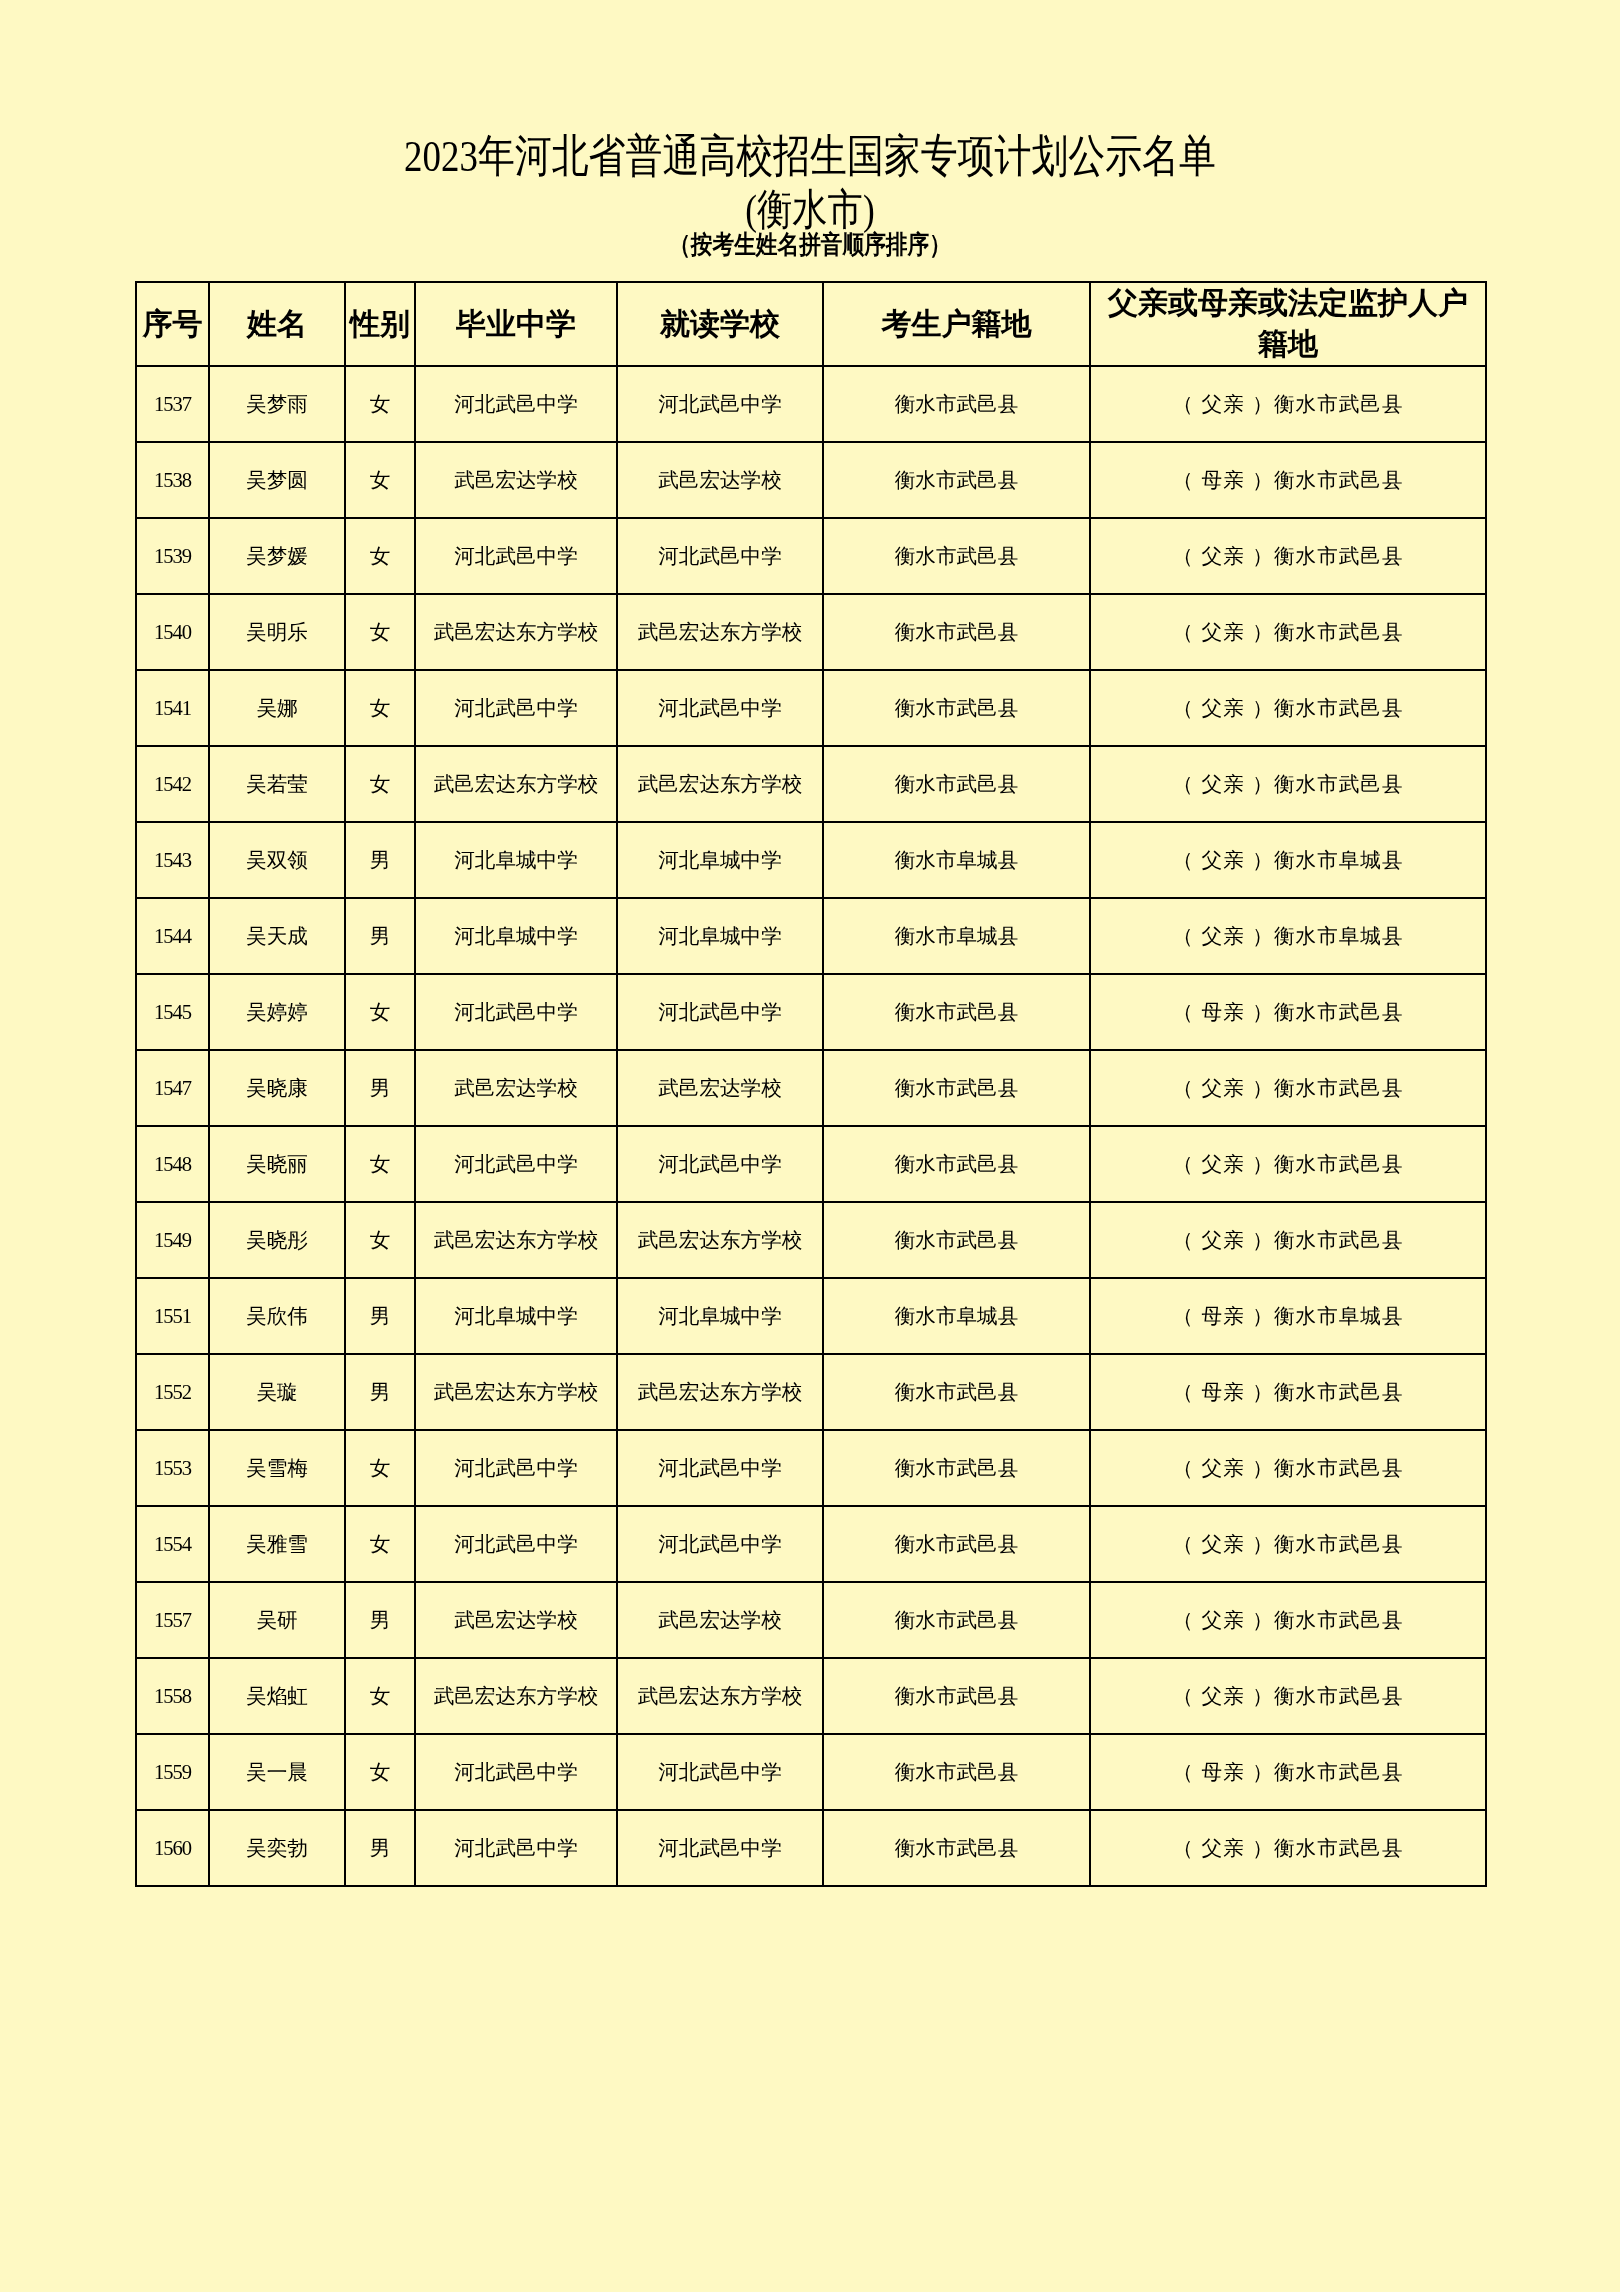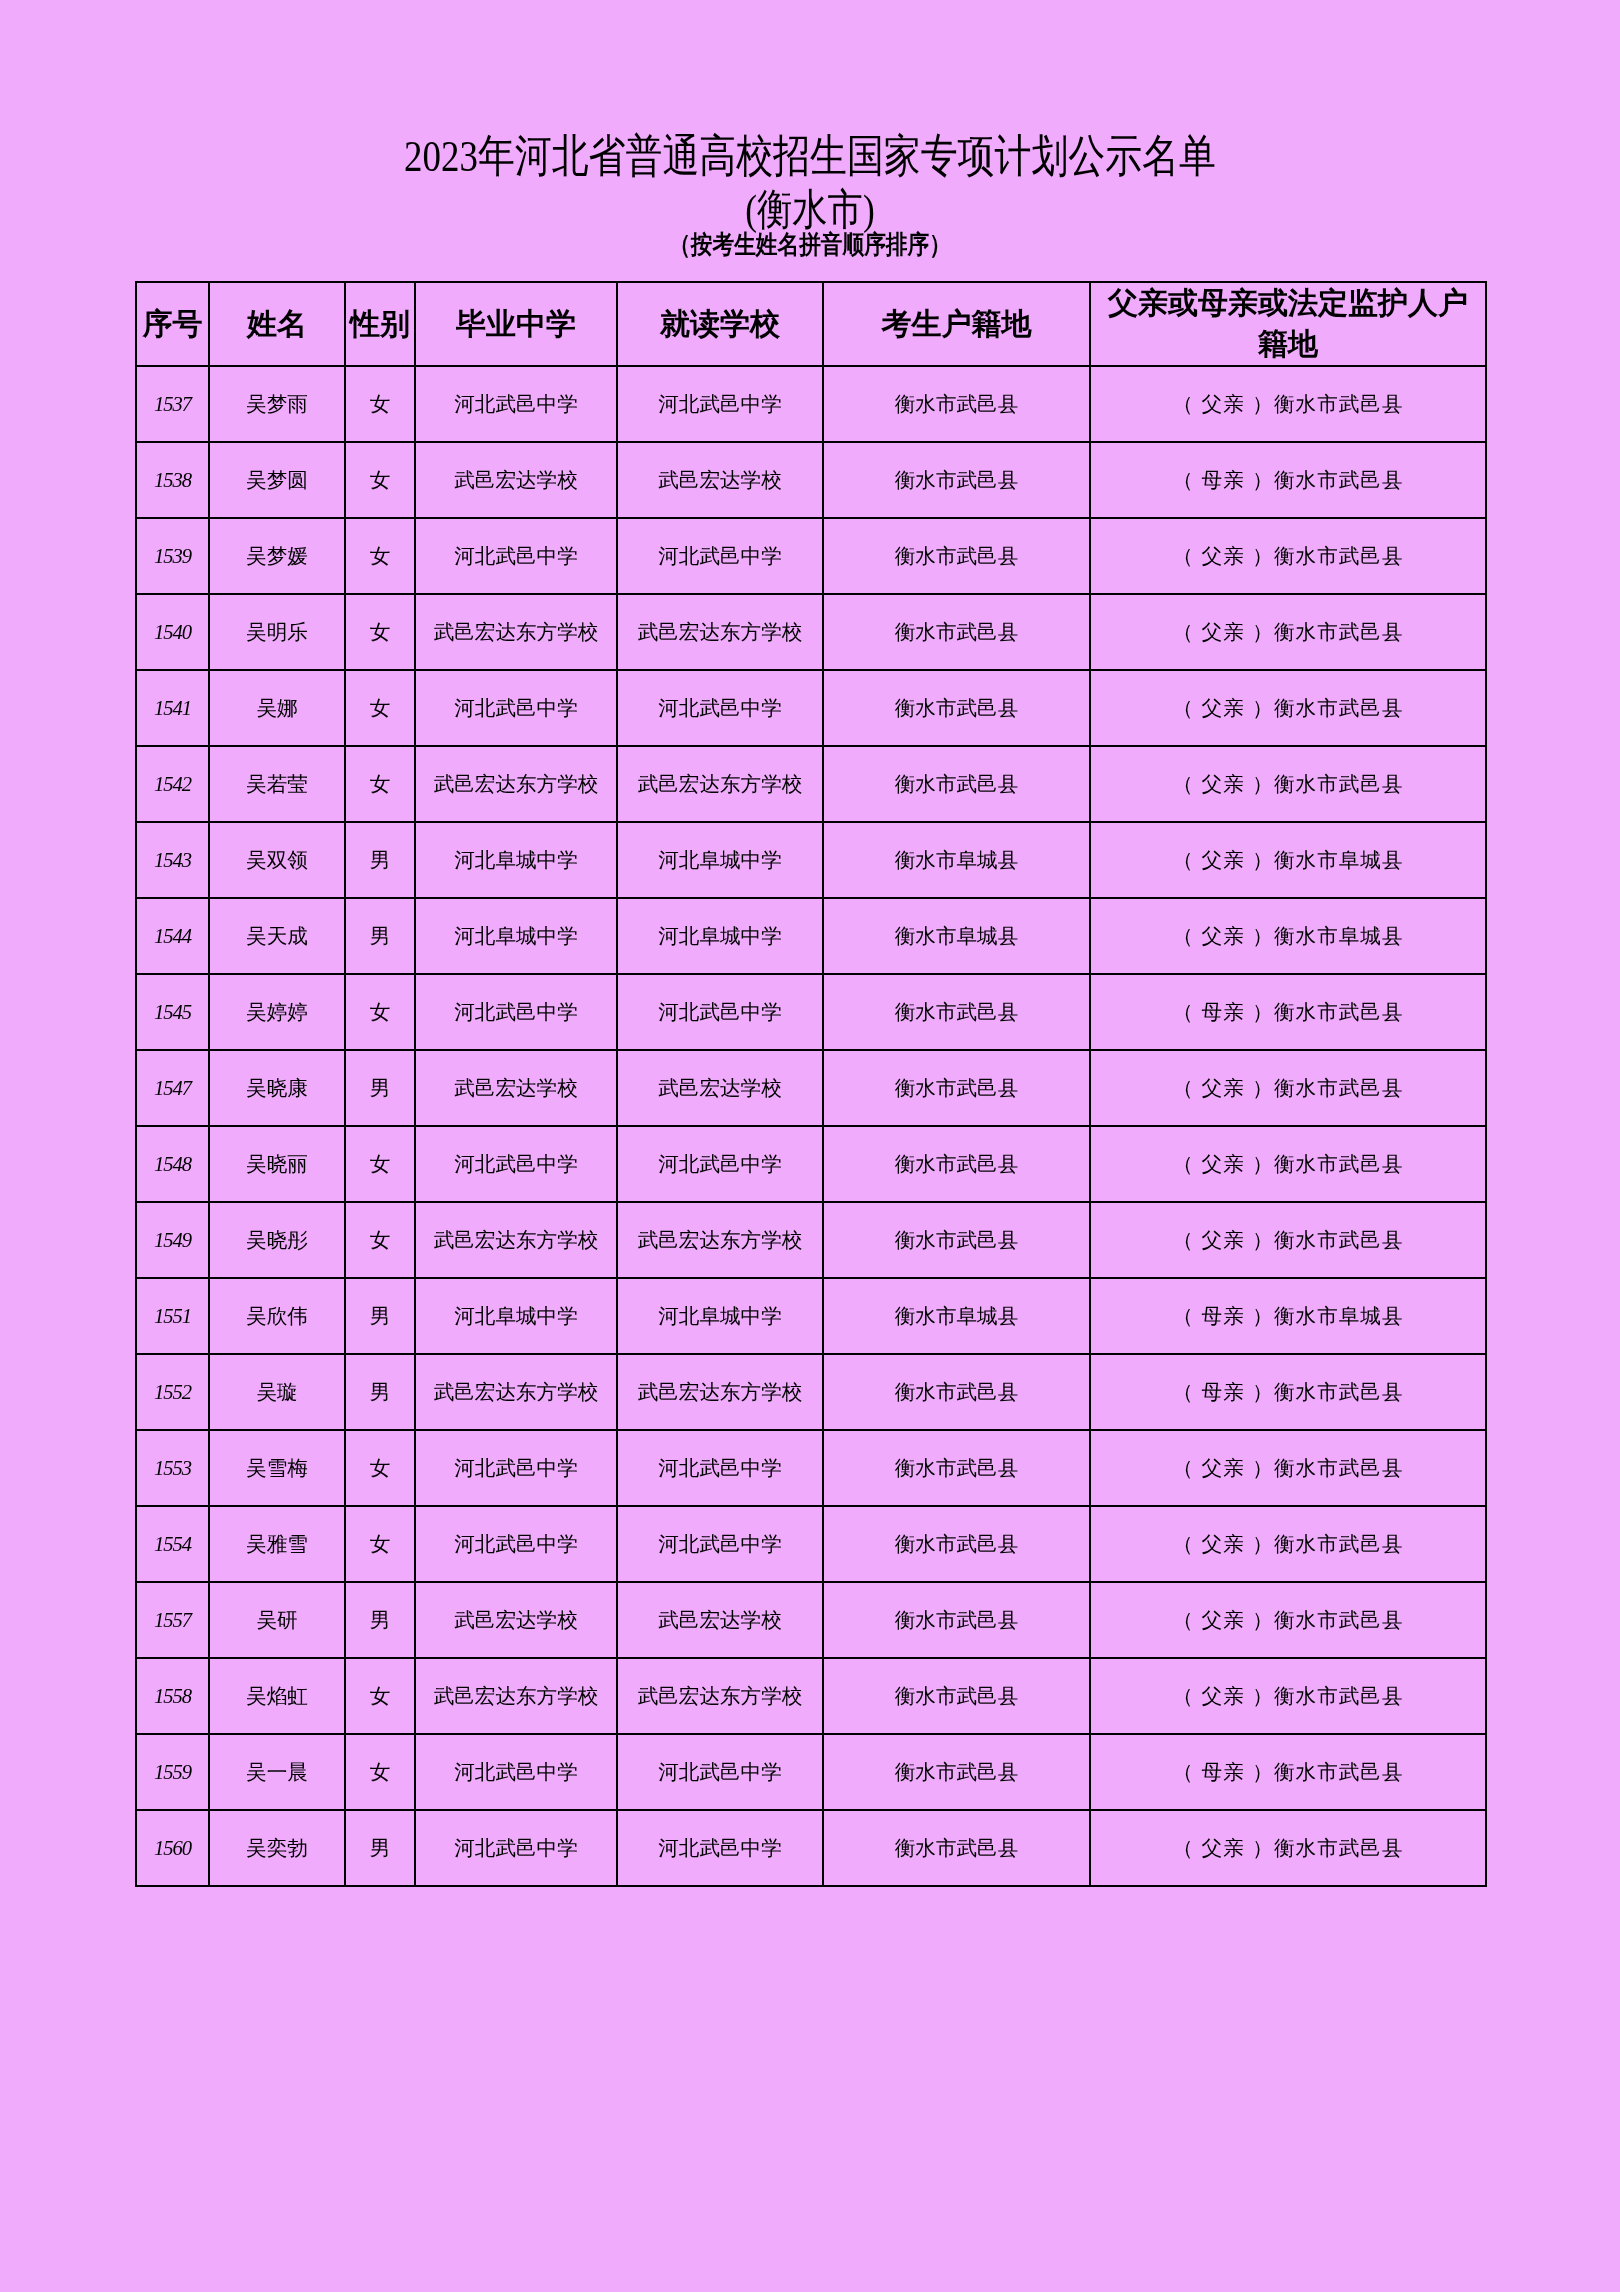--- a/index.html
+++ b/index.html
@@ -1,38 +1,38 @@
 <!DOCTYPE html>
 <html><head>
 <meta charset="utf-8">
 <style>
   html, body { margin: 0; padding: 0; background: #ffffff; }
   body { width: 1620px; height: 2293px; position: relative; overflow: hidden; }
-  .page { position: absolute; left: 0; top: 0; width: 1620px; height: 2293px; background: #f0abfc; }
+  .page { position: absolute; left: 0; top: 0; width: 1620px; height: 2293px; background: #fef9c3; }
   .title {
     position: absolute; left: 0; width: 1620px; text-align: center;
     font-family: "Liberation Serif", "DejaVu Serif", serif; color: #000;
   }
   .t1 { top: 131px; font-size: 45px; line-height: 51px; transform: scaleX(0.82); transform-origin: center; }
   .t2 { top: 186px; font-size: 43px; line-height: 47px; transform: scaleX(0.82); transform-origin: center; }
   .t3 { top: 229px; font-size: 25.5px; line-height: 31px; font-weight: bold; transform: scaleX(0.85); transform-origin: center; }
 
   table.list {
     position: absolute; left: 135px; top: 281px;
     border-collapse: collapse; table-layout: fixed;
     width: 1349px;
     font-family: "DejaVu Sans", "Liberation Sans", sans-serif; color: #000;
   }
   table.list th, table.list td {
     border: 2.9px solid #000; text-align: center; vertical-align: middle;
     padding: 0 3.9px; box-sizing: border-box;
   }
   table.list th { height: 62px; font-size: 30px; font-weight: bold; }
   table.list td { height: 76px; font-size: 20.6px; line-height: 22.5px; }
-  td.num { font-family: "Liberation Serif", "DejaVu Serif", serif; font-size: 21.6px; transform-origin: center; letter-spacing: -1px; font-style: italic; }
+  td.num { font-family: "Liberation Serif", "DejaVu Serif", serif; font-size: 21.6px; transform-origin: center; letter-spacing: -1px; }
   td.school span { display: inline-block; max-width: 176px; word-break: break-all; }
   .rel { letter-spacing: 1px; }
 </style>
 </head>
 <body>
 
 <div class="page">
   <div class="title t1">2023年河北省普通高校招生国家专项计划公示名单</div>
   <div class="title t2">(衡水市)</div>
   <div class="title t3">（按考生姓名拼音顺序排序）</div>

